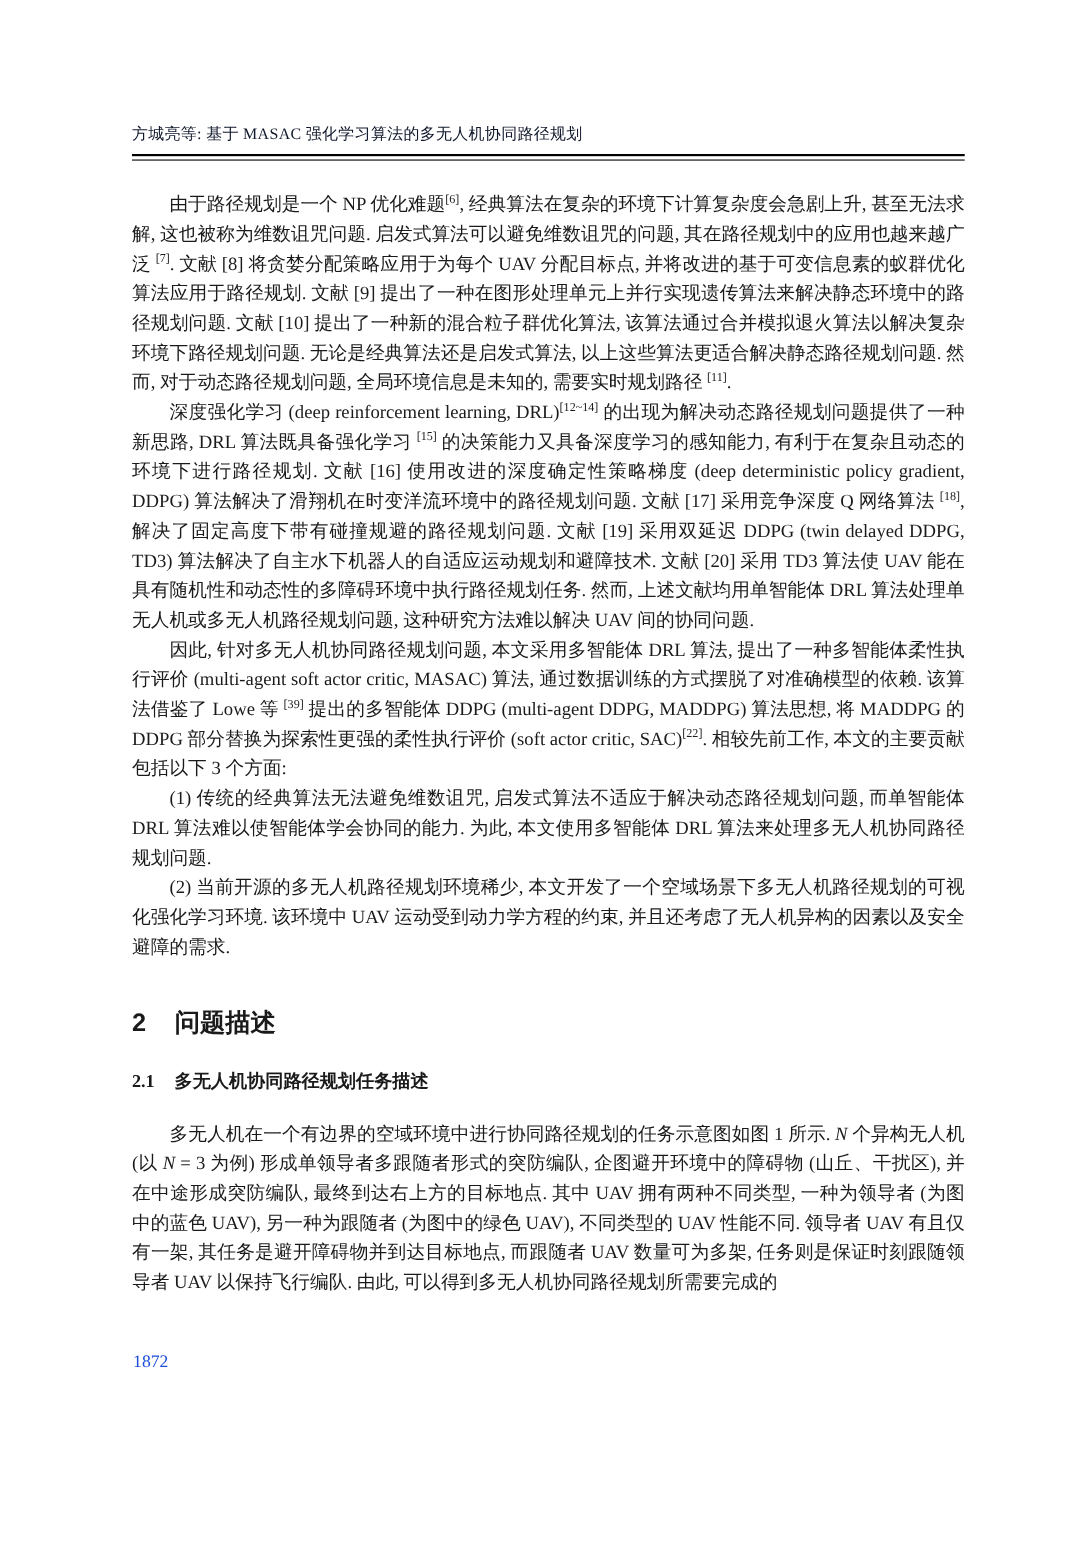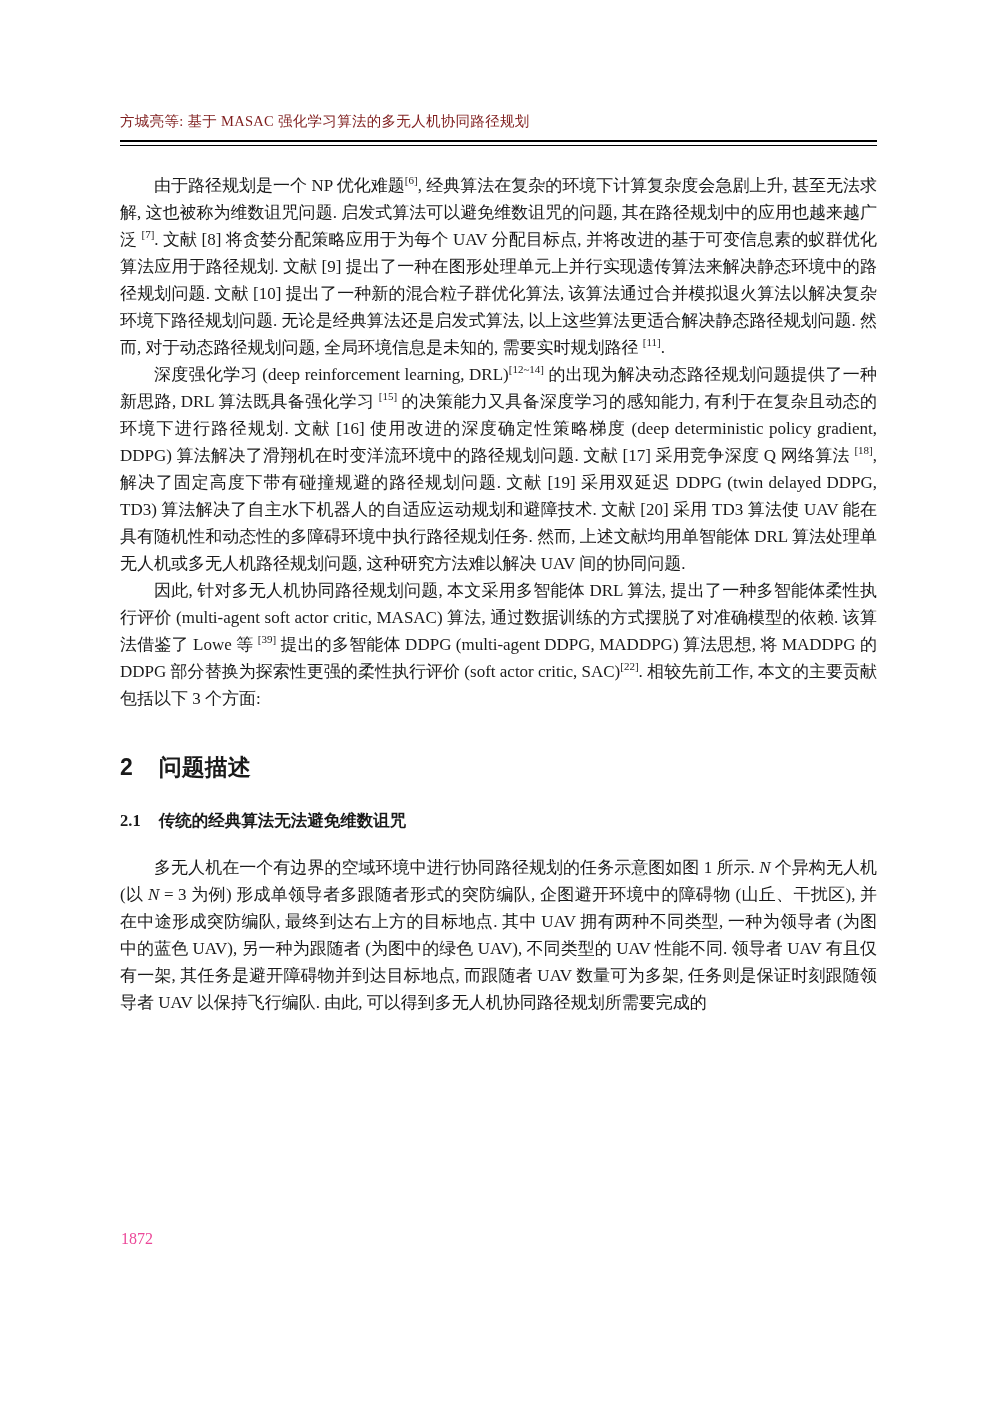--- a/index.html
+++ b/index.html
@@ -17,21 +17,21 @@
   }
   .sheet {
     position: absolute;
     left: 120px;
     top: 112px;
     width: 757px;
   }
   .running-head {
     font-size: 14.5px;
     letter-spacing: 0.3px;
-    color: #7f1d1d;
+    color: #0f172a;
     margin-bottom: 9px;
     white-space: nowrap;
   }
   .head-rule {
     height: 3px;
     border-top: 2px solid #000;
     border-bottom: 1px solid #000;
     margin-bottom: 26px;
   }
   .body-text {
@@ -74,49 +74,51 @@
   .subsec-heading .sec-num {
     display: inline-block;
     margin-right: 18px;
     font-family: "Liberation Serif", serif;
   }
   .page-number {
     position: absolute;
     left: 121px;
     top: 1230px;
     font-size: 16px;
-    color: #ec4899;
+    color: #1d4ed8;
   }
 </style>
 </head>
 <body>
 
 <div class="sheet">
 
   <div class="running-head">方城亮等: 基于 MASAC 强化学习算法的多无人机协同路径规划</div>
 
   <div class="head-rule"></div>
 
   <div class="body-text">
 
     <p class="para">由于路径规划是一个 NP 优化难题<sup>[6]</sup>, 经典算法在复杂的环境下计算复杂度会急剧上升, 甚至无法求解, 这也被称为维数诅咒问题. 启发式算法可以避免维数诅咒的问题, 其在路径规划中的应用也越来越广泛 <sup>[7]</sup>. 文献 [8] 将贪婪分配策略应用于为每个 UAV 分配目标点, 并将改进的基于可变信息素的蚁群优化算法应用于路径规划. 文献 [9] 提出了一种在图形处理单元上并行实现遗传算法来解决静态环境中的路径规划问题. 文献 [10] 提出了一种新的混合粒子群优化算法, 该算法通过合并模拟退火算法以解决复杂环境下路径规划问题. 无论是经典算法还是启发式算法, 以上这些算法更适合解决静态路径规划问题. 然而, 对于动态路径规划问题, 全局环境信息是未知的, 需要实时规划路径 <sup>[11]</sup>.</p>
 
     <p class="para">深度强化学习 (deep reinforcement learning, DRL)<sup>[12~14]</sup> 的出现为解决动态路径规划问题提供了一种新思路, DRL 算法既具备强化学习 <sup>[15]</sup> 的决策能力又具备深度学习的感知能力, 有利于在复杂且动态的环境下进行路径规划. 文献 [16] 使用改进的深度确定性策略梯度 (deep deterministic policy gradient, DDPG) 算法解决了滑翔机在时变洋流环境中的路径规划问题. 文献 [17] 采用竞争深度 Q 网络算法 <sup>[18]</sup>, 解决了固定高度下带有碰撞规避的路径规划问题. 文献 [19] 采用双延迟 DDPG (twin delayed DDPG, TD3) 算法解决了自主水下机器人的自适应运动规划和避障技术. 文献 [20] 采用 TD3 算法使 UAV 能在具有随机性和动态性的多障碍环境中执行路径规划任务. 然而, 上述文献均用单智能体 DRL 算法处理单无人机或多无人机路径规划问题, 这种研究方法难以解决 UAV 间的协同问题.</p>
 
     <p class="para">因此, 针对多无人机协同路径规划问题, 本文采用多智能体 DRL 算法, 提出了一种多智能体柔性执行评价 (multi-agent soft actor critic, MASAC) 算法, 通过数据训练的方式摆脱了对准确模型的依赖. 该算法借鉴了 Lowe 等 <sup>[39]</sup> 提出的多智能体 DDPG (multi-agent DDPG, MADDPG) 算法思想, 将 MADDPG 的 DDPG 部分替换为探索性更强的柔性执行评价 (soft actor critic, SAC)<sup>[22]</sup>. 相较先前工作, 本文的主要贡献包括以下 3 个方面:</p>
 
+    <p class="para">(1) 传统的经典算法无法避免维数诅咒, 启发式算法不适应于解决动态路径规划问题, 而单智能体 DRL 算法难以使智能体学会协同的能力. 为此, 本文使用多智能体 DRL 算法来处理多无人机协同路径规划问题.</p>
 
+    <p class="para">(2) 当前开源的多无人机路径规划环境稀少, 本文开发了一个空域场景下多无人机路径规划的可视化强化学习环境. 该环境中 UAV 运动受到动力学方程的约束, 并且还考虑了无人机异构的因素以及安全避障的需求.</p>
 
 
     <p class="sec-heading">
       <span class="sec-num">2</span><span>问题描述</span>
     </p>
 
     <p class="subsec-heading">
-      <span class="sec-num">2.1</span><span>传统的经典算法无法避免维数诅咒</span>
+      <span class="sec-num">2.1</span><span>多无人机协同路径规划任务描述</span>
     </p>
 
     <p class="para">多无人机在一个有边界的空域环境中进行协同路径规划的任务示意图如图 1 所示. <i>N</i> 个异构无人机 (以 <i>N</i> = 3 为例) 形成单领导者多跟随者形式的突防编队, 企图避开环境中的障碍物 (山丘、干扰区), 并在中途形成突防编队, 最终到达右上方的目标地点. 其中 UAV 拥有两种不同类型, 一种为领导者 (为图中的蓝色 UAV), 另一种为跟随者 (为图中的绿色 UAV), 不同类型的 UAV 性能不同. 领导者 UAV 有且仅有一架, 其任务是避开障碍物并到达目标地点, 而跟随者 UAV 数量可为多架, 任务则是保证时刻跟随领导者 UAV 以保持飞行编队. 由此, 可以得到多无人机协同路径规划所需要完成的</p>
 
   </div>
 
 </div>
 
 <div class="page-number">1872</div>
 

